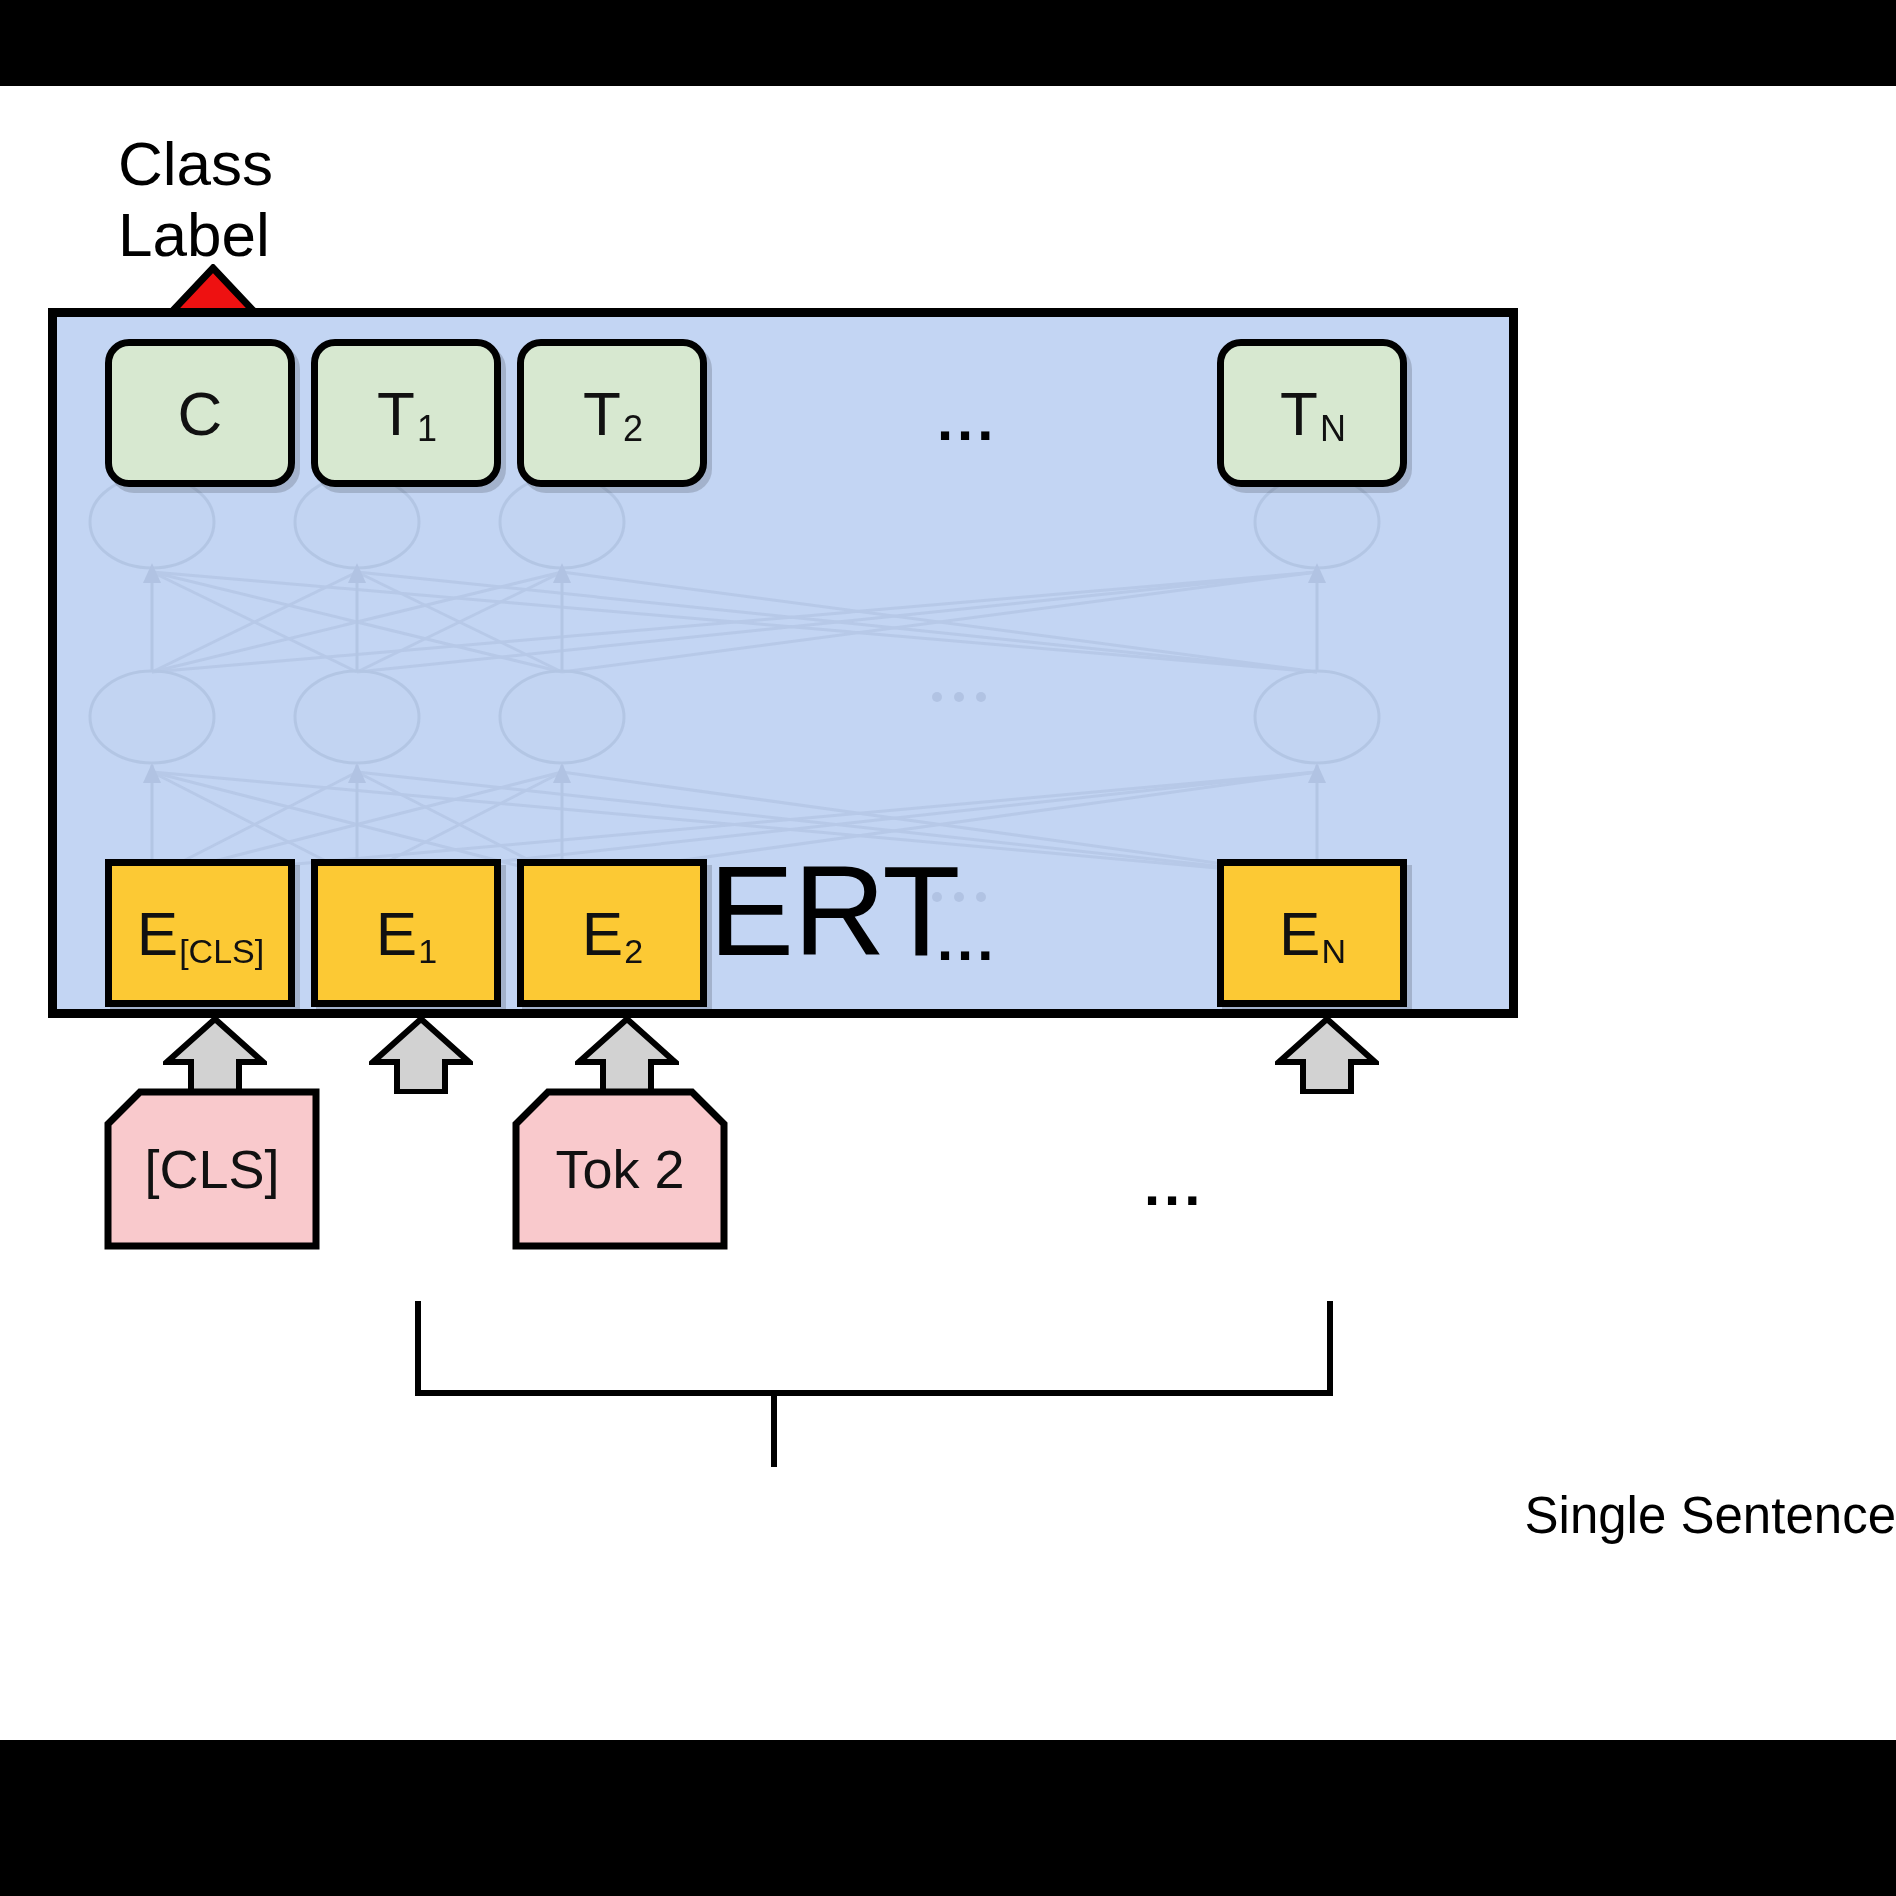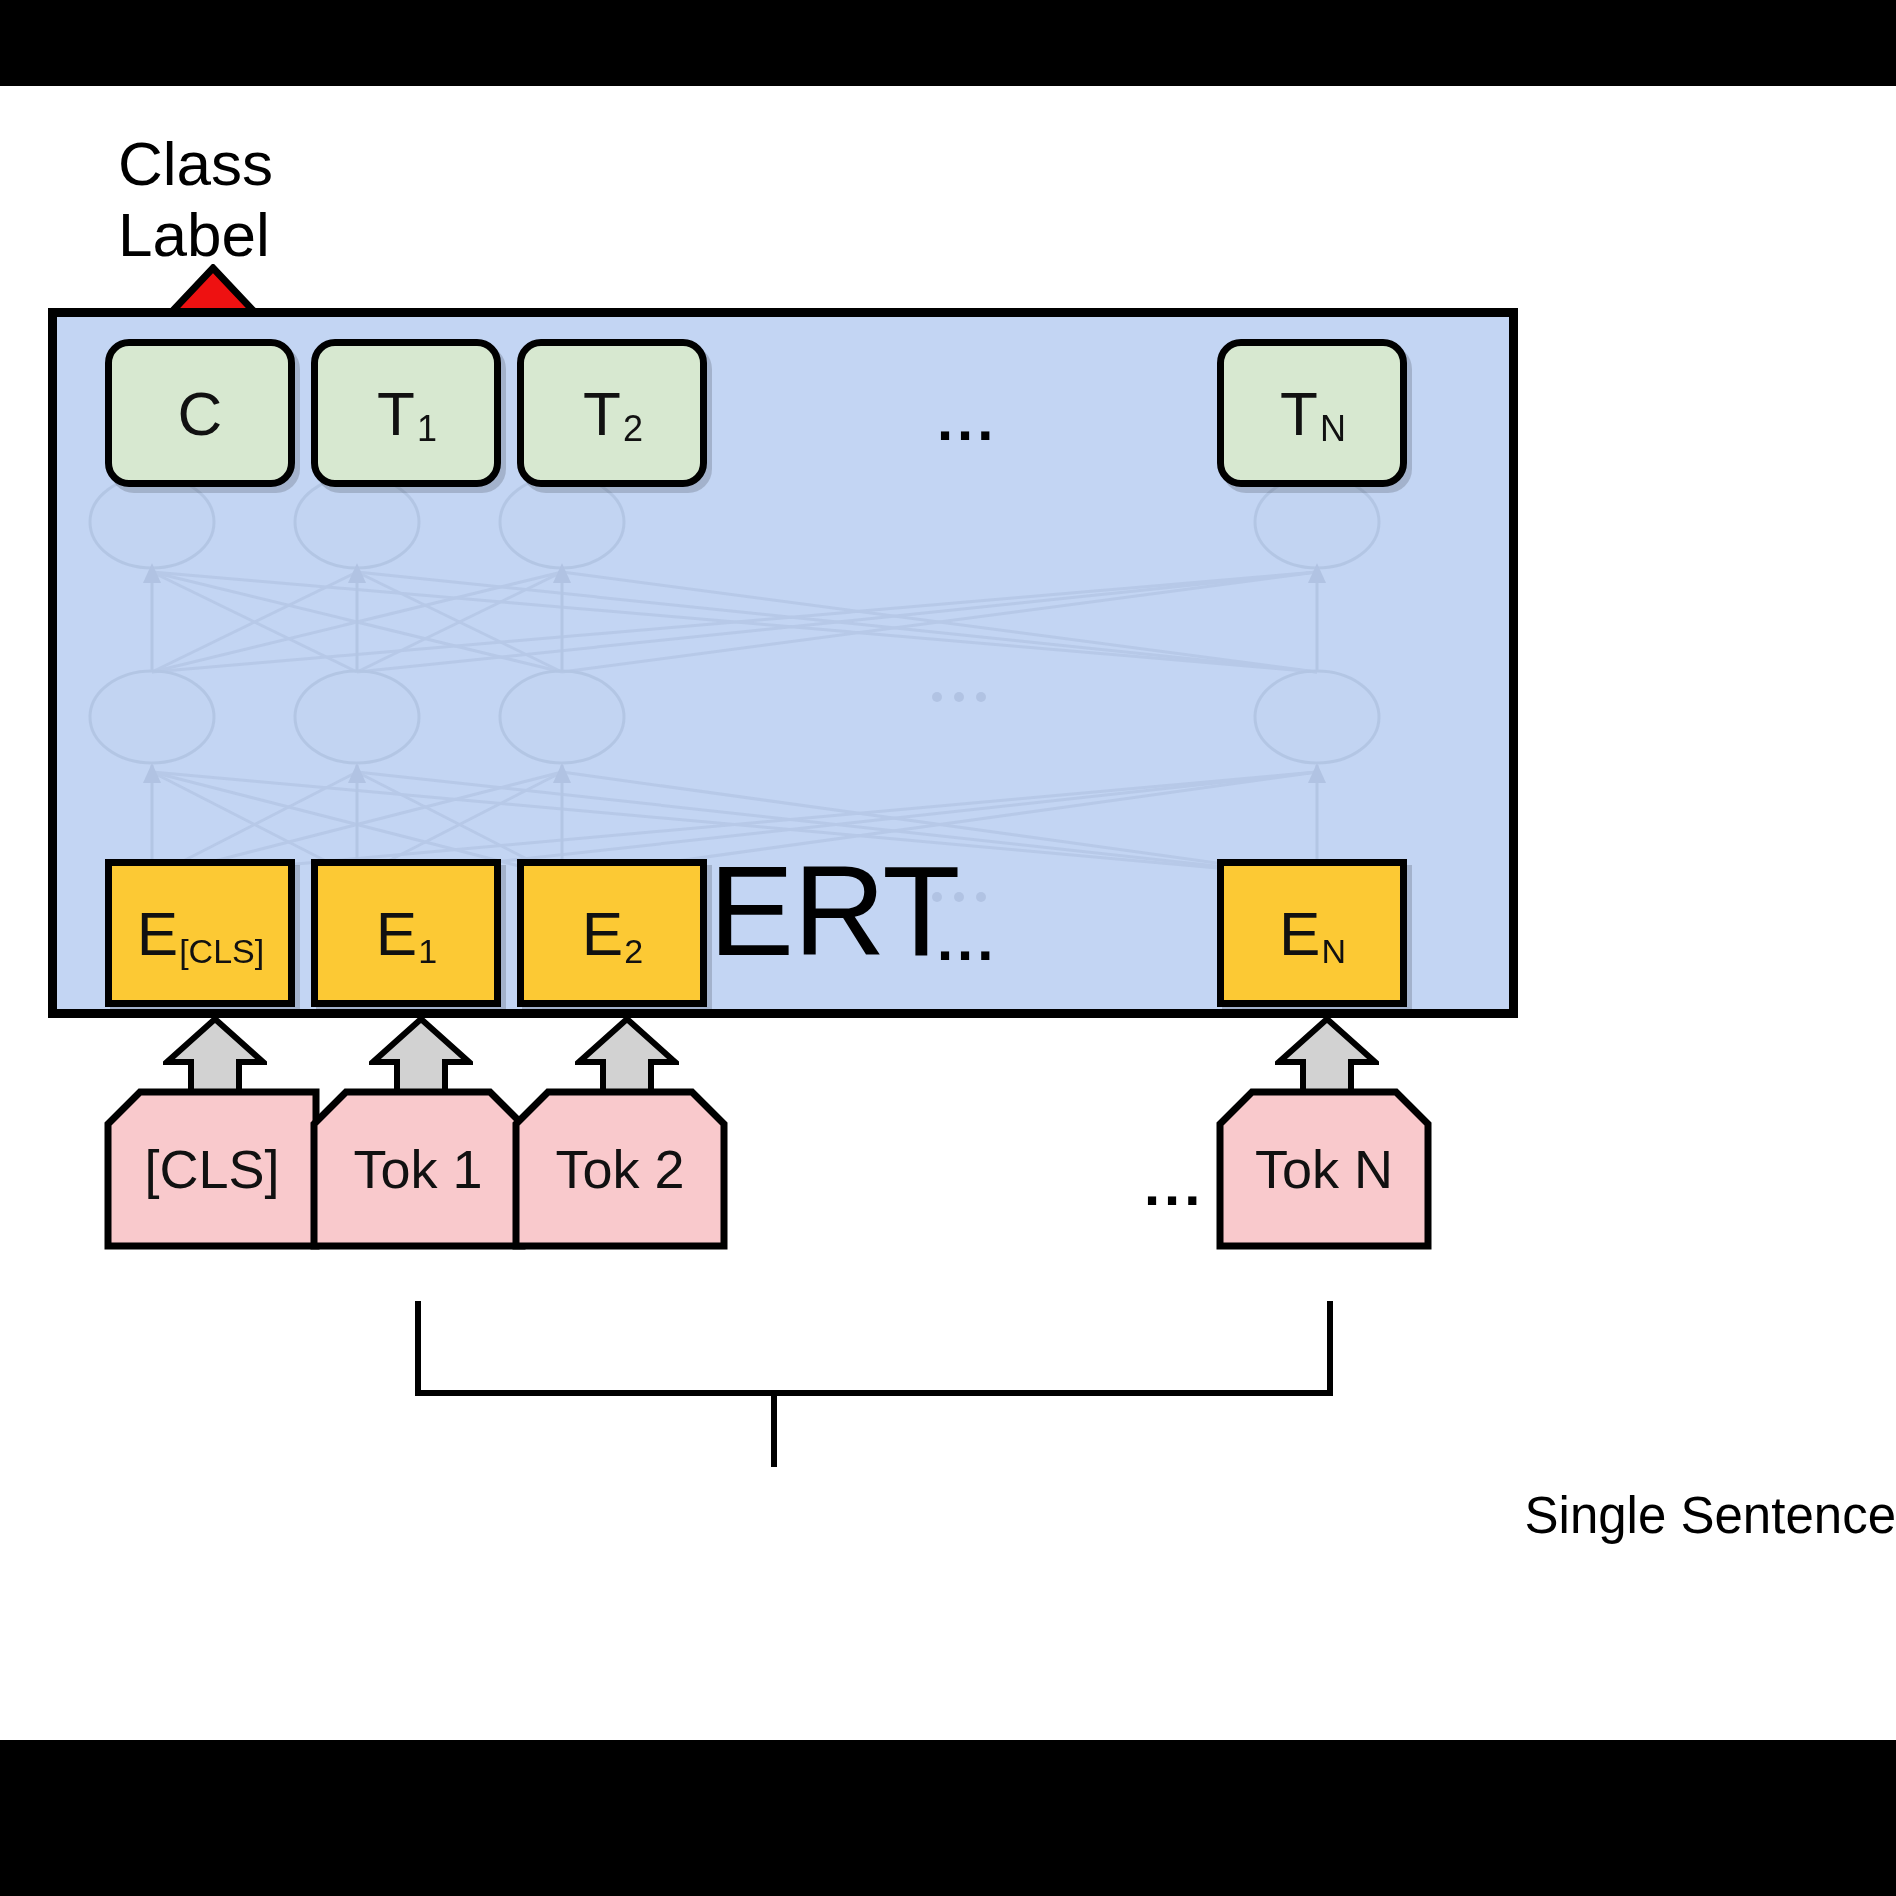--- a/index.html
+++ b/index.html
@@ -243,42 +243,30 @@
       <polygon points="52,3 100,46 76,46 76,76 28,76 28,46 4,46" fill="#d2d2d2" stroke="#000" stroke-width="6"></polygon>
     </svg>
 
     <div class="tokbox" style="left:104px;top:1002px">
       <svg width="216" height="162" viewBox="0 0 216 162">
         <polygon points="4,36 36,4 212,4 212,158 4,158" fill="#f9c9cc" stroke="#000" stroke-width="7"></polygon>
       </svg>
       <span>[CLS]</span>
     </div>
 
-    <div class="tokbox" style="left:310px;top:1002px">
-      <svg width="216" height="162" viewBox="0 0 216 162">
-        <polygon points="4,36 36,4 180,4 212,36 212,158 4,158" fill="#f9c9cc" stroke="#000" stroke-width="7"></polygon>
-      </svg>
-      <span>Tok 1</span>
-    </div>
 
     <div class="tokbox" style="left:512px;top:1002px">
       <svg width="216" height="162" viewBox="0 0 216 162">
         <polygon points="4,36 36,4 180,4 212,36 212,158 4,158" fill="#f9c9cc" stroke="#000" stroke-width="7"></polygon>
       </svg>
       <span>Tok 2</span>
     </div>
 
     <div class="ell" style="left:1144px;top:1070px">...</div>
 
-    <div class="tokbox" style="left:1216px;top:1002px">
-      <svg width="216" height="162" viewBox="0 0 216 162">
-        <polygon points="4,36 36,4 180,4 212,36 212,158 4,158" fill="#f9c9cc" stroke="#000" stroke-width="7"></polygon>
-      </svg>
-      <span>Tok N</span>
-    </div>
 
     <svg id="bracket" viewBox="0 0 1180 170">
       <g stroke="#000" stroke-width="6" fill="none">
         <path d="M88,0 L88,92 L1000,92 L1000,0"></path>
         <path d="M444,92 L444,166"></path>
       </g>
     </svg>
 
     <div id="sentence">Single Sentence</div>
 

